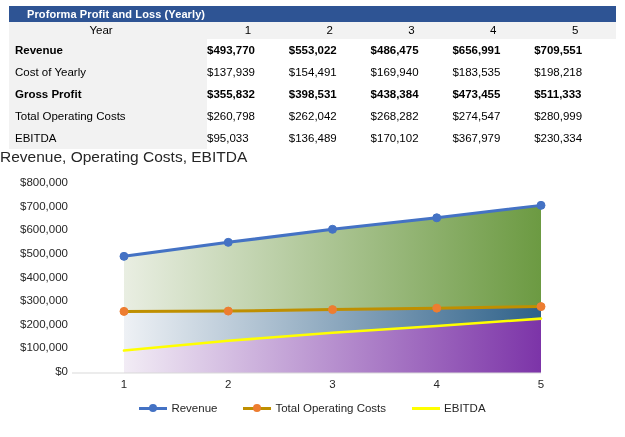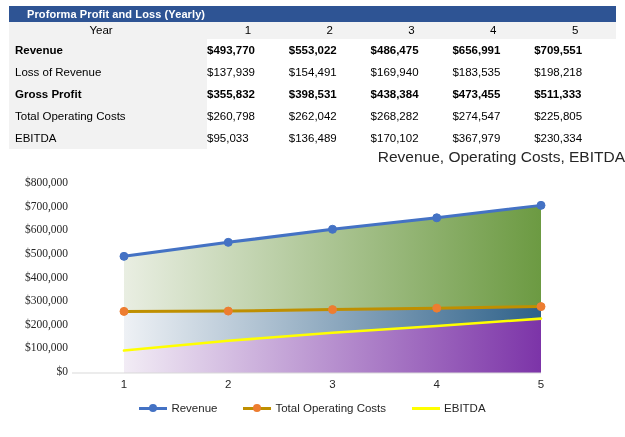--- a/index.html
+++ b/index.html
@@ -78,21 +78,21 @@
     left: 0;
     top: 140px;
     width: 625px;
     height: 297px;
   }
   #chart-title {
     position: absolute;
     left: 0;
     top: 8px;
     width: 625px;
-    text-align: right;
+    text-align: left;
     font-size: 15.5px;
     color: #262626;
   }
   #plot-wrap {
     position: absolute;
     left: 0;
     top: 0;
     width: 625px;
     height: 258px;
   }
@@ -133,21 +133,21 @@
     width: 8px;
     height: 8px;
     border-radius: 50%;
   }
   .axis-label {
     position: absolute;
     font-size: 11.5px;
     color: #262626;
     white-space: nowrap;
   }
-  .ylab { text-align: right; font-family: Liberation Serif, serif; }
+  .ylab { text-align: right; }
   .xlab { text-align: center; }
 </style>
 </head>
 <body>
 
 <div id="pl-panel">
   <div id="pl-header">Proforma Profit and Loss (Yearly)</div>
   <table id="pl-table">
     <colgroup>
       <col class="lbl">
@@ -170,42 +170,42 @@
     <tbody>
       <tr class="bold">
         <td class="lblcell">Revenue</td>
         <td>$493,770</td>
         <td>$553,022</td>
         <td>$486,475</td>
         <td>$656,991</td>
         <td>$709,551</td>
       </tr>
       <tr>
-        <td class="lblcell">Loss of Revenue</td>
+        <td class="lblcell">Cost of Yearly</td>
         <td>$137,939</td>
         <td>$154,491</td>
         <td>$169,940</td>
         <td>$183,535</td>
         <td>$198,218</td>
       </tr>
       <tr class="bold">
         <td class="lblcell">Gross Profit</td>
         <td>$355,832</td>
         <td>$398,531</td>
         <td>$438,384</td>
         <td>$473,455</td>
         <td>$511,333</td>
       </tr>
       <tr>
         <td class="lblcell">Total Operating Costs</td>
         <td>$260,798</td>
         <td>$262,042</td>
         <td>$268,282</td>
         <td>$274,547</td>
-        <td>$225,805</td>
+        <td>$280,999</td>
       </tr>
       <tr>
         <td class="lblcell">EBITDA</td>
         <td>$95,033</td>
         <td>$136,489</td>
         <td>$170,102</td>
         <td>$367,979</td>
         <td>$230,334</td>
       </tr>
     </tbody>

